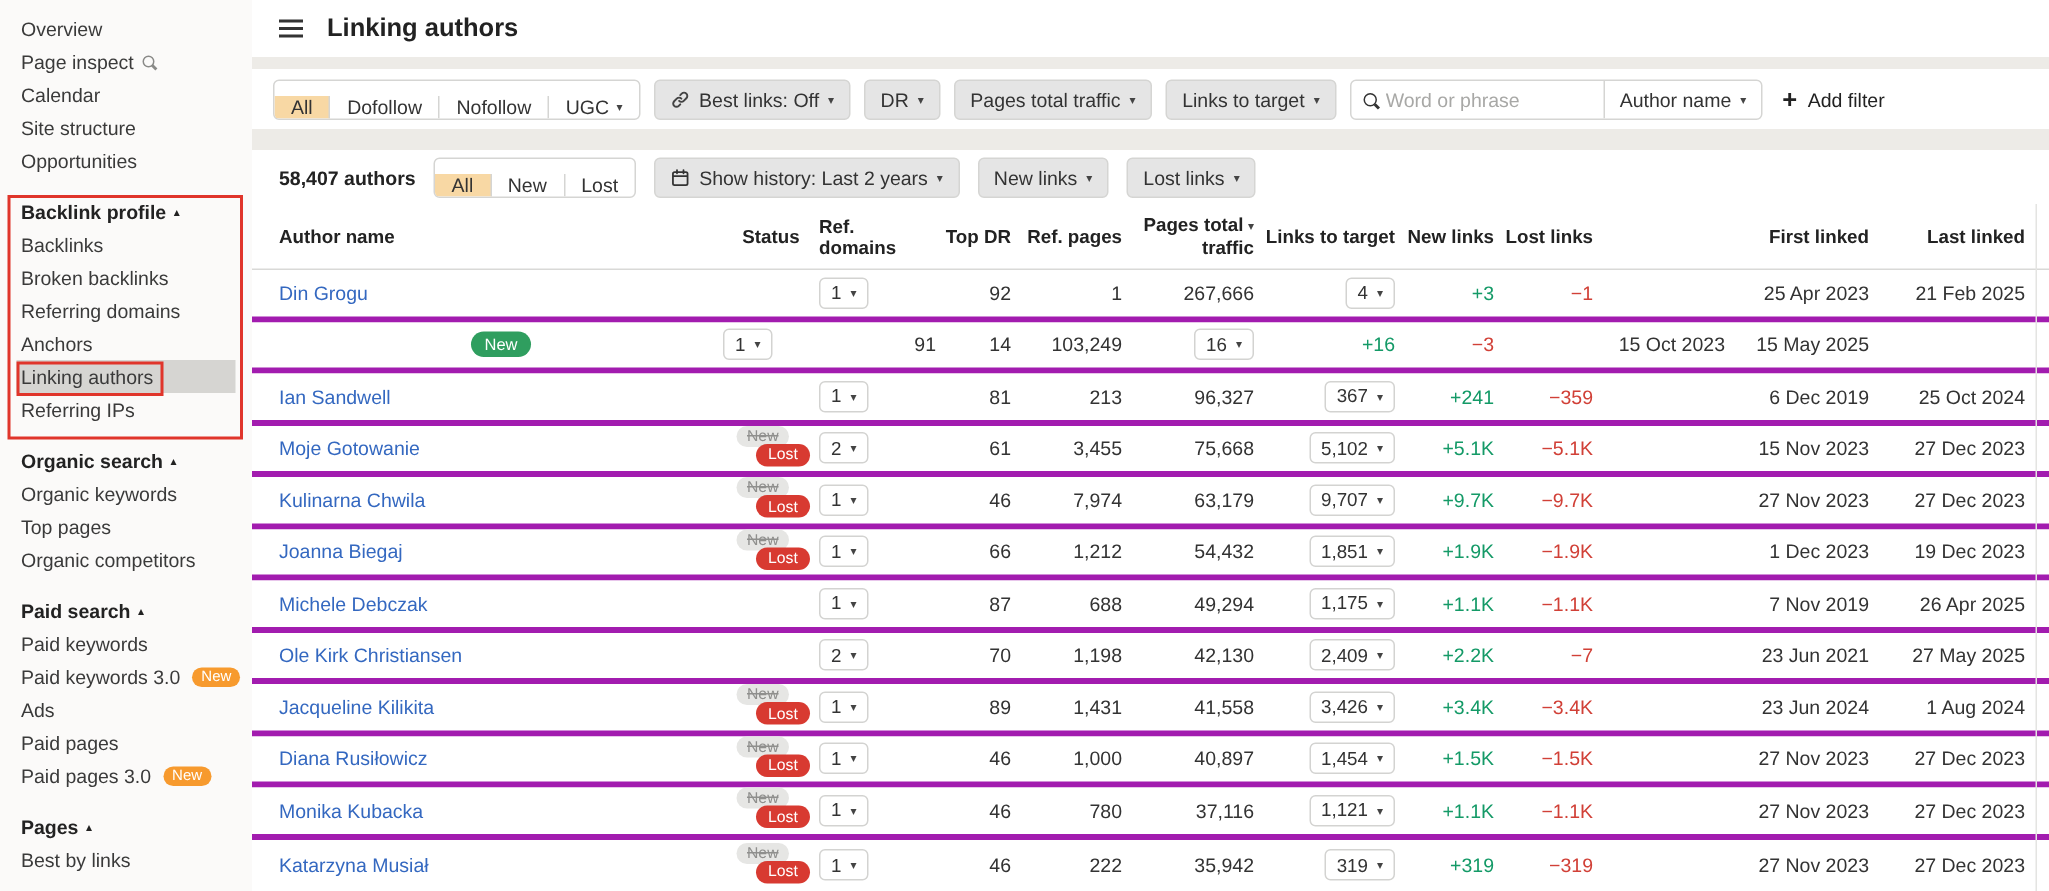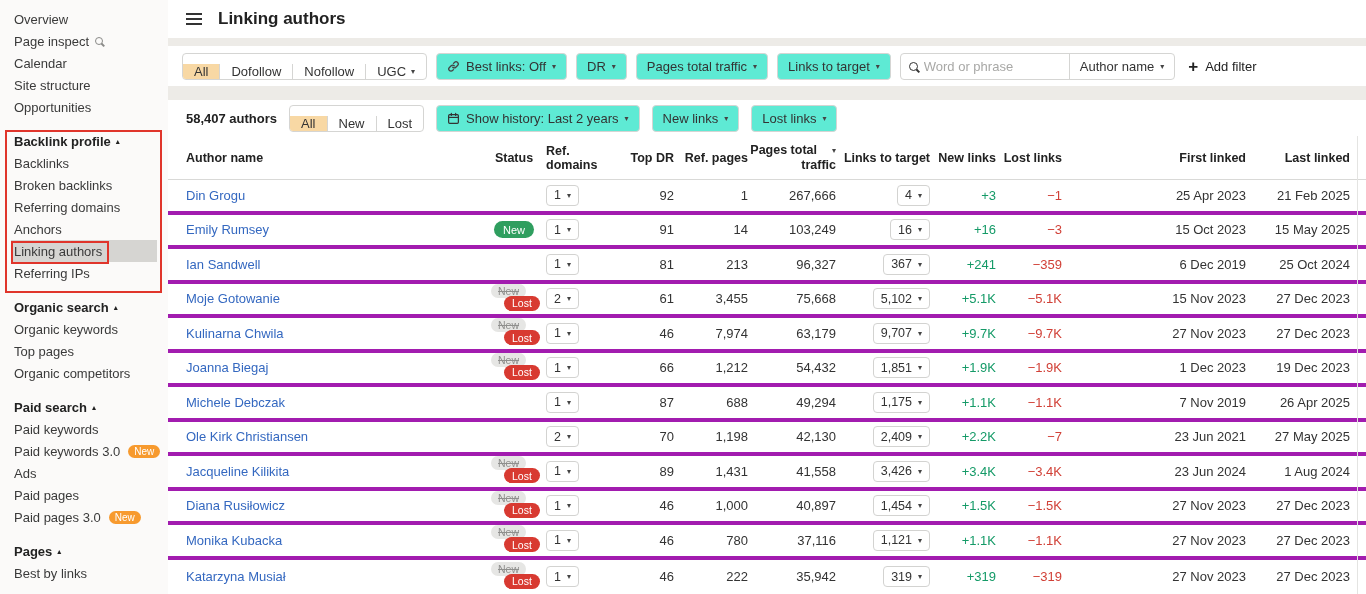--- a/index.html
+++ b/index.html
@@ -61,21 +61,21 @@
   .burger::before { top: -5px; } .burger::after { top: 5px; }
   .page-title { font-size: 17px; font-weight: bold; color: #222; }
 
   .filterbar { height: 40px; background: #fff; display: flex; align-items: center; gap: 9px; padding: 0 14px; }
   .seg { display: inline-flex; border: 1px solid #d5d5d3; border-radius: 4px; overflow: hidden; background: #fff; height: 27px; align-items: flex-end; }
   .seg > span { display: flex; align-items: center; gap: 5px; padding: 0 11px; border-right: 1px solid #d5d5d3; cursor: pointer; color: #333; }
   .seg > span:last-child { border-right: none; }
   .seg > span.sel { background: #f8d8a4; }
   .btn {
     display: inline-flex; align-items: center; gap: 6px; height: 27px; padding: 0 10px;
-    border: 1px solid #d5d5d3; border-radius: 4px; background: #5eead4; cursor: pointer; color: #333; white-space: nowrap;
+    border: 1px solid #d5d5d3; border-radius: 4px; background: #e5e5e5; cursor: pointer; color: #333; white-space: nowrap;
   }
   .caret { font-size: 8px; color: #444; }
   .searchgroup { display: inline-flex; height: 27px; border: 1px solid #d5d5d3; border-radius: 4px; background: #fff; overflow: hidden; }
   .searchbox { display: flex; align-items: center; gap: 6px; padding: 0 8px; width: 168px; }
   .searchbox input { border: none; outline: none; width: 120px; font-size: 13px; font-family: inherit; color: #333; background: transparent; }
   .searchbox input::placeholder { color: #a8a8a6; }
   .mag-dark { width: 9px; height: 9px; border: 1.7px solid #333; border-radius: 50%; display: inline-block; position: relative; flex: none; }
   .mag-dark::after { content: ''; position: absolute; width: 4px; height: 1.7px; background: #333; transform: rotate(45deg); right: -3px; bottom: -2px; }
   .authorsel { display: flex; align-items: center; gap: 6px; padding: 0 10px; border-left: 1px solid #d5d5d3; cursor: pointer; }
   .addfilter { display: inline-flex; align-items: center; gap: 7px; cursor: pointer; color: #222; margin-left: 4px; }
@@ -88,21 +88,21 @@
   .grid {
     display: grid;
     grid-template-columns: 296px 64px 78px 50px 74px 88px 94px 66px 66px 1fr 96px 104px;
     align-items: center; padding: 0 16px 0 18px;
   }
   .thead { height: 44px; border-bottom: 1px solid #d9d9d7; font-weight: bold; font-size: 12.5px; color: #222; }
   .th { cursor: pointer; }
   .t-right { text-align: right; justify-self: stretch; }
   .t-center { text-align: center; }
   .traffic-head { display: flex; flex-direction: column; align-items: flex-end; line-height: 1.15; }
-  .traffic-head .line1 { display: inline-flex; align-items: center; gap: 15px; }
+  .traffic-head .line1 { display: inline-flex; align-items: center; gap: 3px; }
   .trow { height: 34.5px; border-bottom: 4px solid #a21caf; background: #fff; }
   .trow:last-child { border-bottom: none; }
   .alink { color: #3468c0; cursor: pointer; text-decoration: none; }
   .dd-box {
     display: inline-flex; align-items: center; gap: 6px; border: 1px solid #d3d3d1;
     border-radius: 4px; padding: 2.5px 7px; background: #fff; font-size: 12.5px; color: #333; cursor: pointer;
   }
   .ltt-cell { text-align: right; }
   .pos { color: #149a67; }
   .neg { color: #d14037; }
@@ -332,21 +332,20 @@
             <span>4</span>
             <span class="caret">▾</span>
           </span></span>
         <span class="t-right pos">+3</span>
         <span class="t-right neg">−1</span>
         <span></span>
         <span class="t-right">25 Apr 2023</span>
         <span class="t-right">21 Feb 2025</span>
       </div>
       <div class="trow grid">
-        <span><a class="alink">Emily Rumsey</a></span>
         <span class="status-cell">
           <span class="badge-green">New</span>
         </span>
         <span><span class="dd-box">
             <span>1</span>
             <span class="caret">▾</span>
           </span></span>
         <span class="t-right">91</span>
         <span class="t-right">14</span>
         <span class="t-right">103,249</span>

